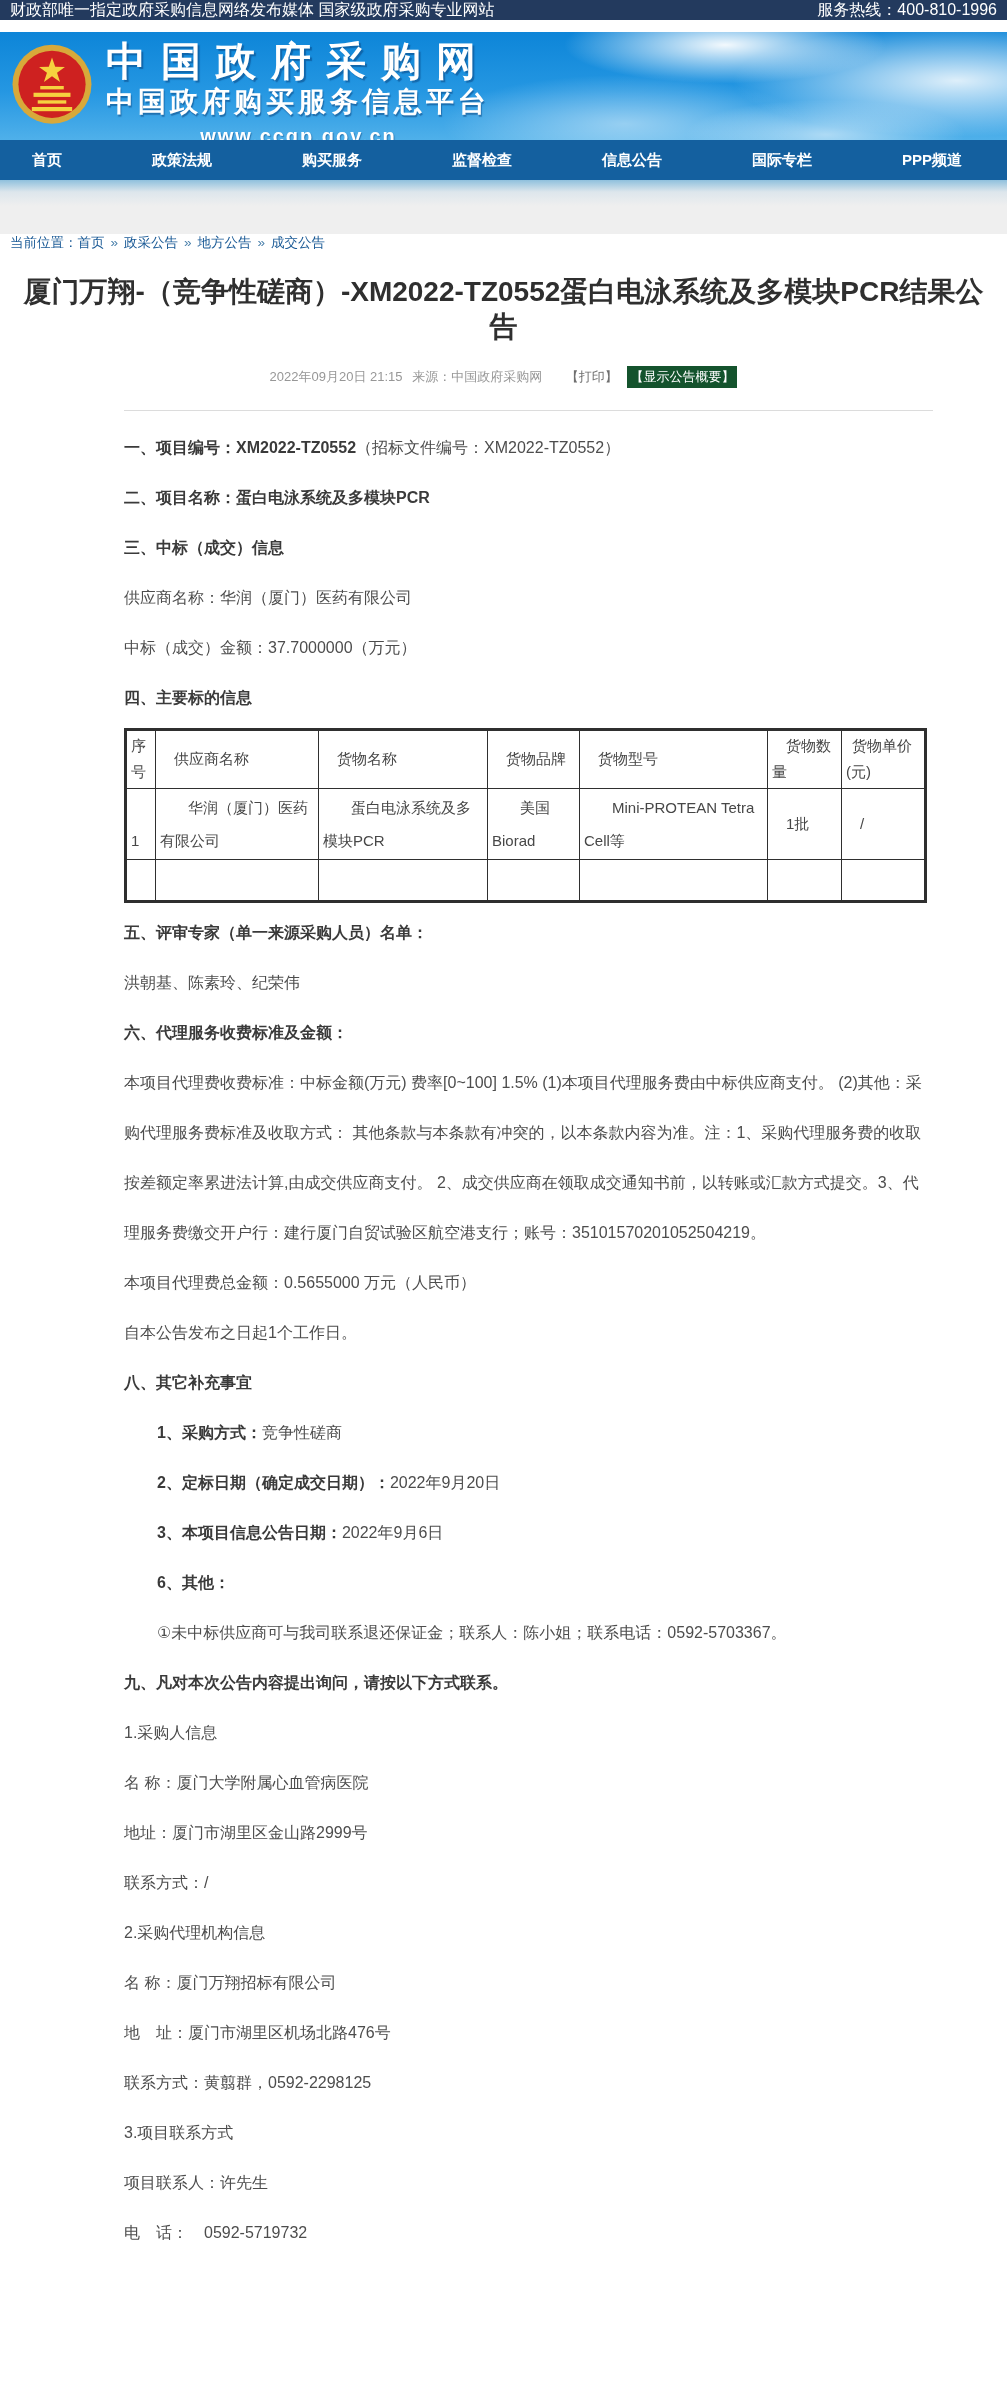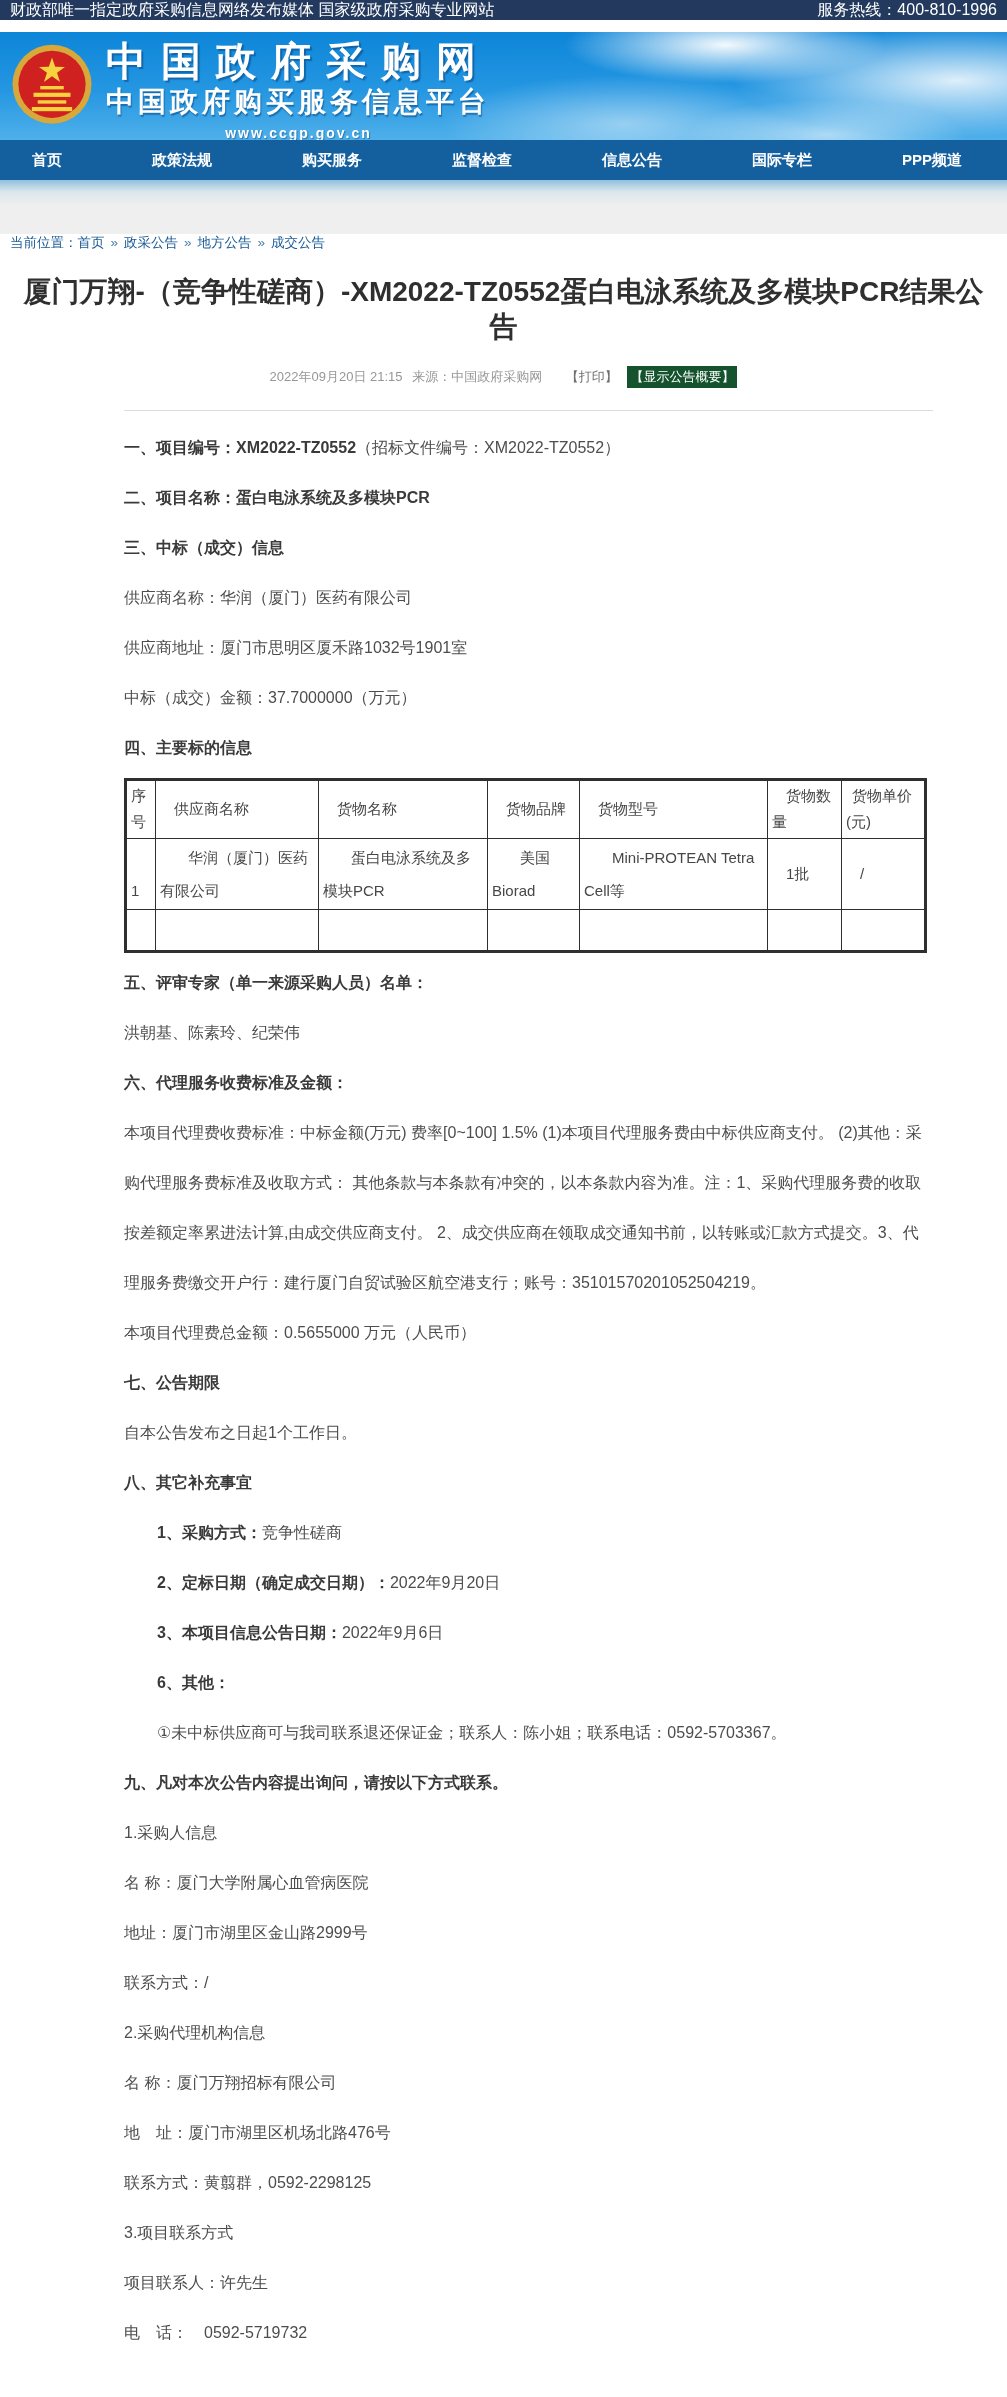--- a/index.html
+++ b/index.html
@@ -41,21 +41,21 @@
   .logo-text { color: #fff; }
   .site-name {
     font-size: 40px; font-weight: bold; letter-spacing: 15px; line-height: 1.05;
     text-shadow: 2px 2px 1px rgba(10,70,130,.55); white-space: nowrap;
   }
   .site-sub {
     font-size: 28px; font-weight: bold; letter-spacing: 4px; margin-top: 1px;
     text-shadow: 1px 2px 1px rgba(10,70,130,.55); white-space: nowrap;
   }
   .site-url {
-    font-size: 14px; font-weight: bold; text-align: center; letter-spacing: 2px; margin-top: 4px;
+    font-size: 20px; font-weight: bold; text-align: center; letter-spacing: 2px; margin-top: 4px;
     text-shadow: 1px 1px 1px rgba(10,70,130,.5);
   }
 
   
   .nav {
     height: 40px;
     background: #14609f;
     display: flex;
     align-items: center;
     justify-content: space-between;
@@ -193,21 +193,20 @@
   </div>
 
   <div class="rule"></div>
 
   <div class="content">
     <div id="lines-before">
         <p><b>一、项目编号：XM2022-TZ0552</b><span>（招标文件编号：XM2022-TZ0552）</span></p>
         <p><b>二、项目名称：蛋白电泳系统及多模块PCR</b></p>
         <p><b>三、中标（成交）信息</b></p>
         <p><span>供应商名称：华润（厦门）医药有限公司</span></p>
-        <p><span>供应商地址：厦门市思明区厦禾路1032号1901室</span></p>
         <p><span>中标（成交）金额：37.7000000（万元）</span></p>
         <p><b>四、主要标的信息</b></p>
       </div>
 
     <table class="items">
       <thead>
         <tr id="table-head-row">
             <th>序号</th>
             <th>供应商名称</th>
             <th>货物名称</th>
@@ -238,21 +237,20 @@
           </tr>
         </tbody>
     </table>
 
     <div id="lines-after">
         <p><b>五、评审专家（单一来源采购人员）名单：</b></p>
         <p><span>洪朝基、陈素玲、纪荣伟</span></p>
         <p><b>六、代理服务收费标准及金额：</b></p>
         <p><span>本项目代理费收费标准：中标金额(万元) 费率[0~100] 1.5% (1)本项目代理服务费由中标供应商支付。 (2)其他：采购代理服务费标准及收取方式： 其他条款与本条款有冲突的，以本条款内容为准。注：1、采购代理服务费的收取按差额定率累进法计算,由成交供应商支付。 2、成交供应商在领取成交通知书前，以转账或汇款方式提交。3、代理服务费缴交开户行：建行厦门自贸试验区航空港支行；账号：35101570201052504219。</span></p>
         <p><span>本项目代理费总金额：0.5655000 万元（人民币）</span></p>
-        <p><b>七、公告期限</b></p>
         <p><span>自本公告发布之日起1个工作日。</span></p>
         <p><b>八、其它补充事宜</b></p>
         <p class="indent"><b>1、采购方式：</b><span>竞争性磋商</span></p>
         <p class="indent"><b>2、定标日期（确定成交日期）：</b><span>2022年9月20日</span></p>
         <p class="indent"><b>3、本项目信息公告日期：</b><span>2022年9月6日</span></p>
         <p class="indent"><b>6、其他：</b></p>
         <p class="indent"><span>①未中标供应商可与我司联系退还保证金；联系人：陈小姐；联系电话：0592-5703367。</span></p>
         <p><b>九、凡对本次公告内容提出询问，请按以下方式联系。</b></p>
         <p><span>1.采购人信息</span></p>
         <p><span>名 称：厦门大学附属心血管病医院</span></p>

